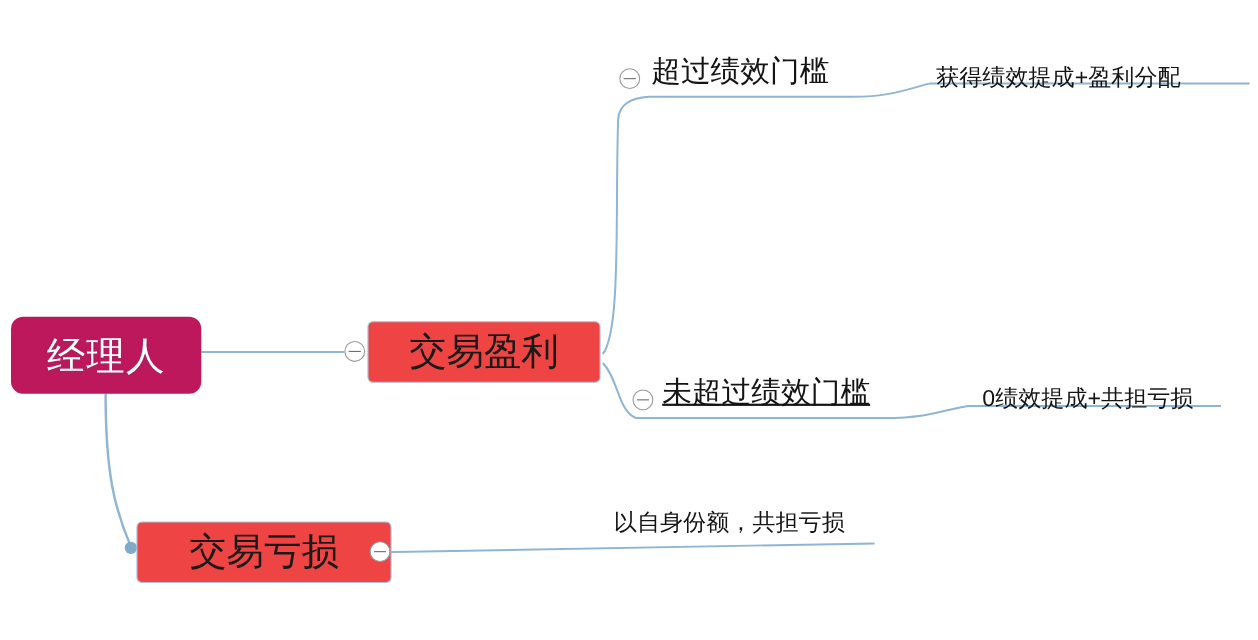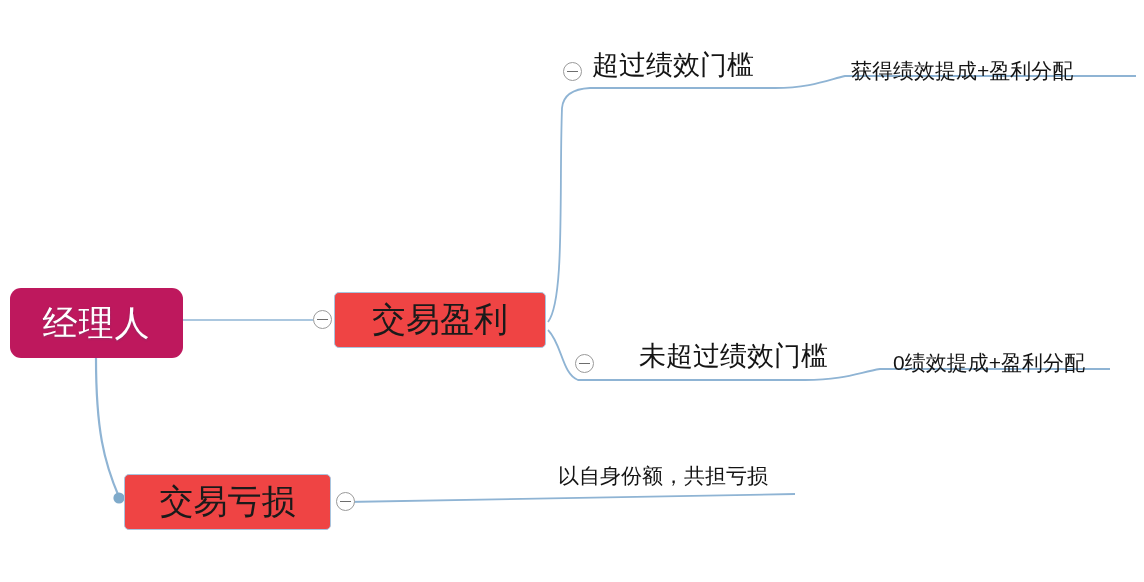--- a/index.html
+++ b/index.html
@@ -58,34 +58,34 @@
   }
   .node-profit {
     left: 334px;
     top: 292px;
     width: 212px;
     height: 56px;
   }
   .node-loss {
     left: 124px;
     top: 474px;
-    width: 207px;
+    width: 232px;
     height: 56px;
   }
 
   
   .leaf-label {
     position: absolute;
     white-space: nowrap;
     color: #141414;
     font-size: 27px;
     line-height: 1;
   }
   .leaf-over      { left: 592px; top: 52px; }
-  .leaf-under     { left: 639px; top: 343px; }
+  .leaf-under     { left: 602px; top: 343px; text-decoration: underline; }
 
   .tail-label {
     position: absolute;
     white-space: nowrap;
     color: #141414;
     font-size: 21px;
     line-height: 1;
   }
   .tail-over  { left: 851px; top: 60px; text-align: center; }
   .tail-under { left: 893px; top: 352px; }
@@ -160,20 +160,20 @@
   <div class="toggle toggle-over"></div>
   <div class="tail-label tail-over">
     <span>获得绩效提成+盈利分配</span>
   </div>
 
   <div class="leaf-label leaf-under">
     <span>未超过绩效门槛</span>
   </div>
   <div class="toggle toggle-under"></div>
   <div class="tail-label tail-under">
-    <span>0绩效提成+盈利分配</span>
+    <span>0绩效提成+共担亏损</span>
   </div>
 
   <div class="tail-label tail-loss">
     <span>以自身份额，共担亏损</span>
   </div>
 
 </div>
 
 </body></html>

